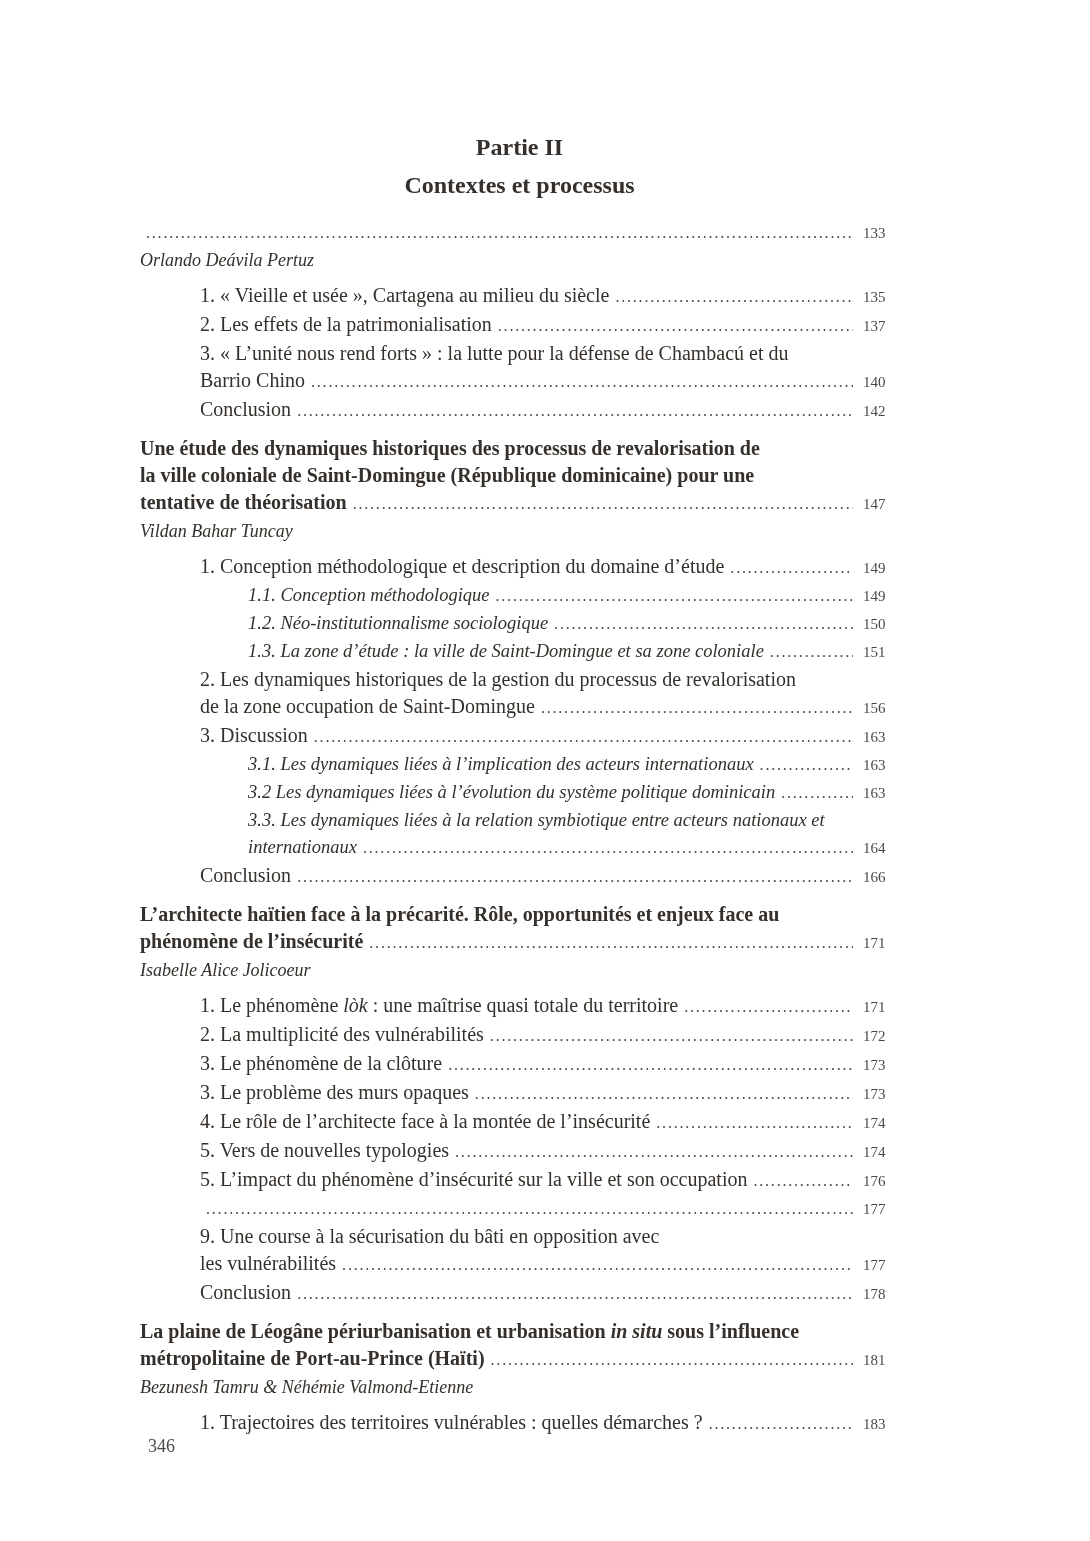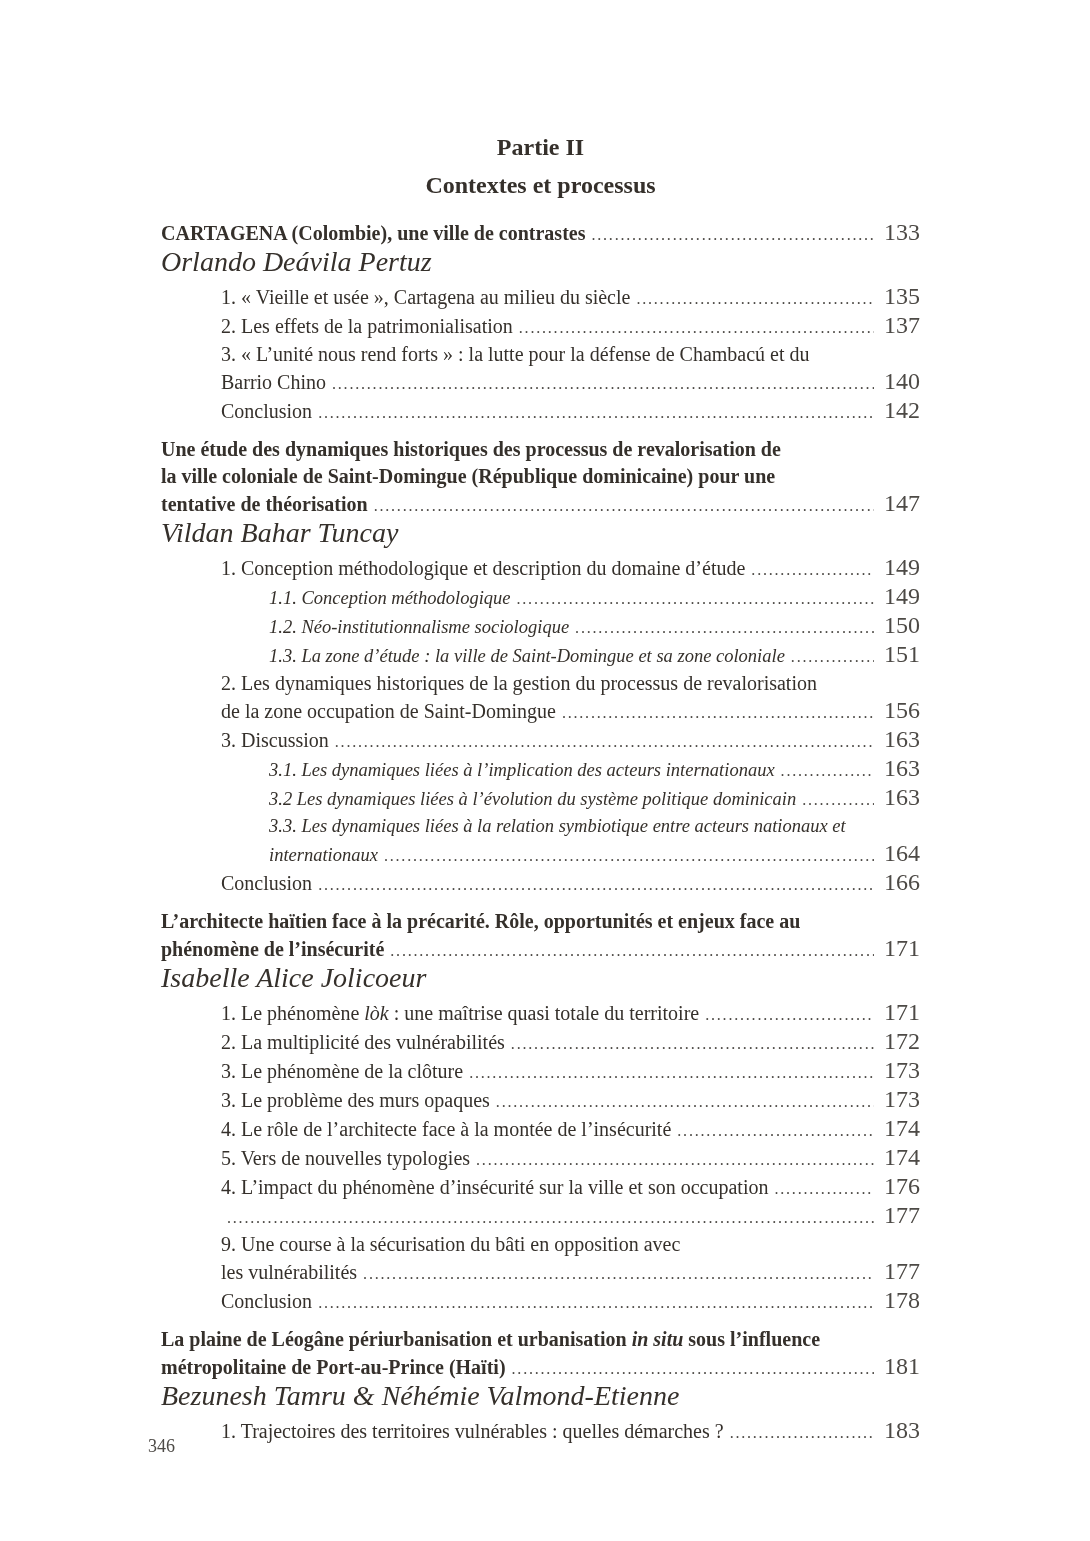--- a/index.html
+++ b/index.html
@@ -11,21 +11,21 @@
   html,body{width:1090px;height:1541px;}
   body{
     background:var(--paper);
     font-family:"Liberation Serif","DejaVu Serif",serif;
     color:var(--ink);
     position:relative;
     overflow:hidden;
   }
   .sheet{
     position:absolute;
-    left:161px;
+    left:140px;
     top:132px;
     width:759px;
   }
   .toc-header{
     text-align:center;
     font-weight:bold;
   }
   .part-label{
     font-size:24px;
     line-height:30px;
@@ -42,21 +42,21 @@
     line-height:27px;
   }
   .txt{white-space:nowrap;}
   .entry.chapter{
     font-weight:bold;
     font-size:20px;
     margin-top:10px;
   }
   .entry.author{
     font-style:italic;
-    font-size:28px;
+    font-size:18px;
     margin-bottom:8px;
   }
   .entry.section{
     font-size:20px;
     margin-left:60px;
   }
   .entry.subsection{
     font-size:18.5px;
     font-style:italic;
     margin-left:108px;
@@ -73,21 +73,21 @@
     color:var(--muted);
     font-size:16px;
   }
   .dots::after{
     content:"......................................................................................................................................................................................................................";
     letter-spacing:1.8px;
   }
   .pg{
     font-weight:normal;
     font-style:normal;
-    font-size:24px;
+    font-size:15px;
     color:var(--muted);
     min-width:36px;
     text-align:left;
     flex-shrink:0;
   }
   .footer{
     position:absolute;
     left:148px;
     top:1436px;
     font-size:18px;
@@ -98,21 +98,20 @@
 <body>
 
 <main class="sheet">
   <header class="toc-header">
     <div class="part-label">Partie II</div>
     <div class="part-title">Contextes et processus</div>
   </header>
   <section id="toc" class="toc">
       <div class="entry chapter">
         <div class="line">
-          <span class="txt"><span>CARTAGENA (Colombie), une ville de contrastes</span></span>
           <span class="dots"></span>
           <span class="pg">133</span>
         </div>
       </div>
       <div class="entry author">
         <div class="line">
           <span class="txt"><span>Orlando Deávila Pertuz</span></span>
         </div>
       </div>
       <div class="entry section">
@@ -292,21 +291,21 @@
       </div>
       <div class="entry section">
         <div class="line">
           <span class="txt"><span>5. Vers de nouvelles typologies</span></span>
           <span class="dots"></span>
           <span class="pg">174</span>
         </div>
       </div>
       <div class="entry section">
         <div class="line">
-          <span class="txt"><span>4. L’impact du phénomène d’insécurité sur la ville et son occupation</span></span>
+          <span class="txt"><span>5. L’impact du phénomène d’insécurité sur la ville et son occupation</span></span>
           <span class="dots"></span>
           <span class="pg">176</span>
         </div>
       </div>
       <div class="entry section">
         <div class="line">
           <span class="dots"></span>
           <span class="pg">177</span>
         </div>
       </div>

